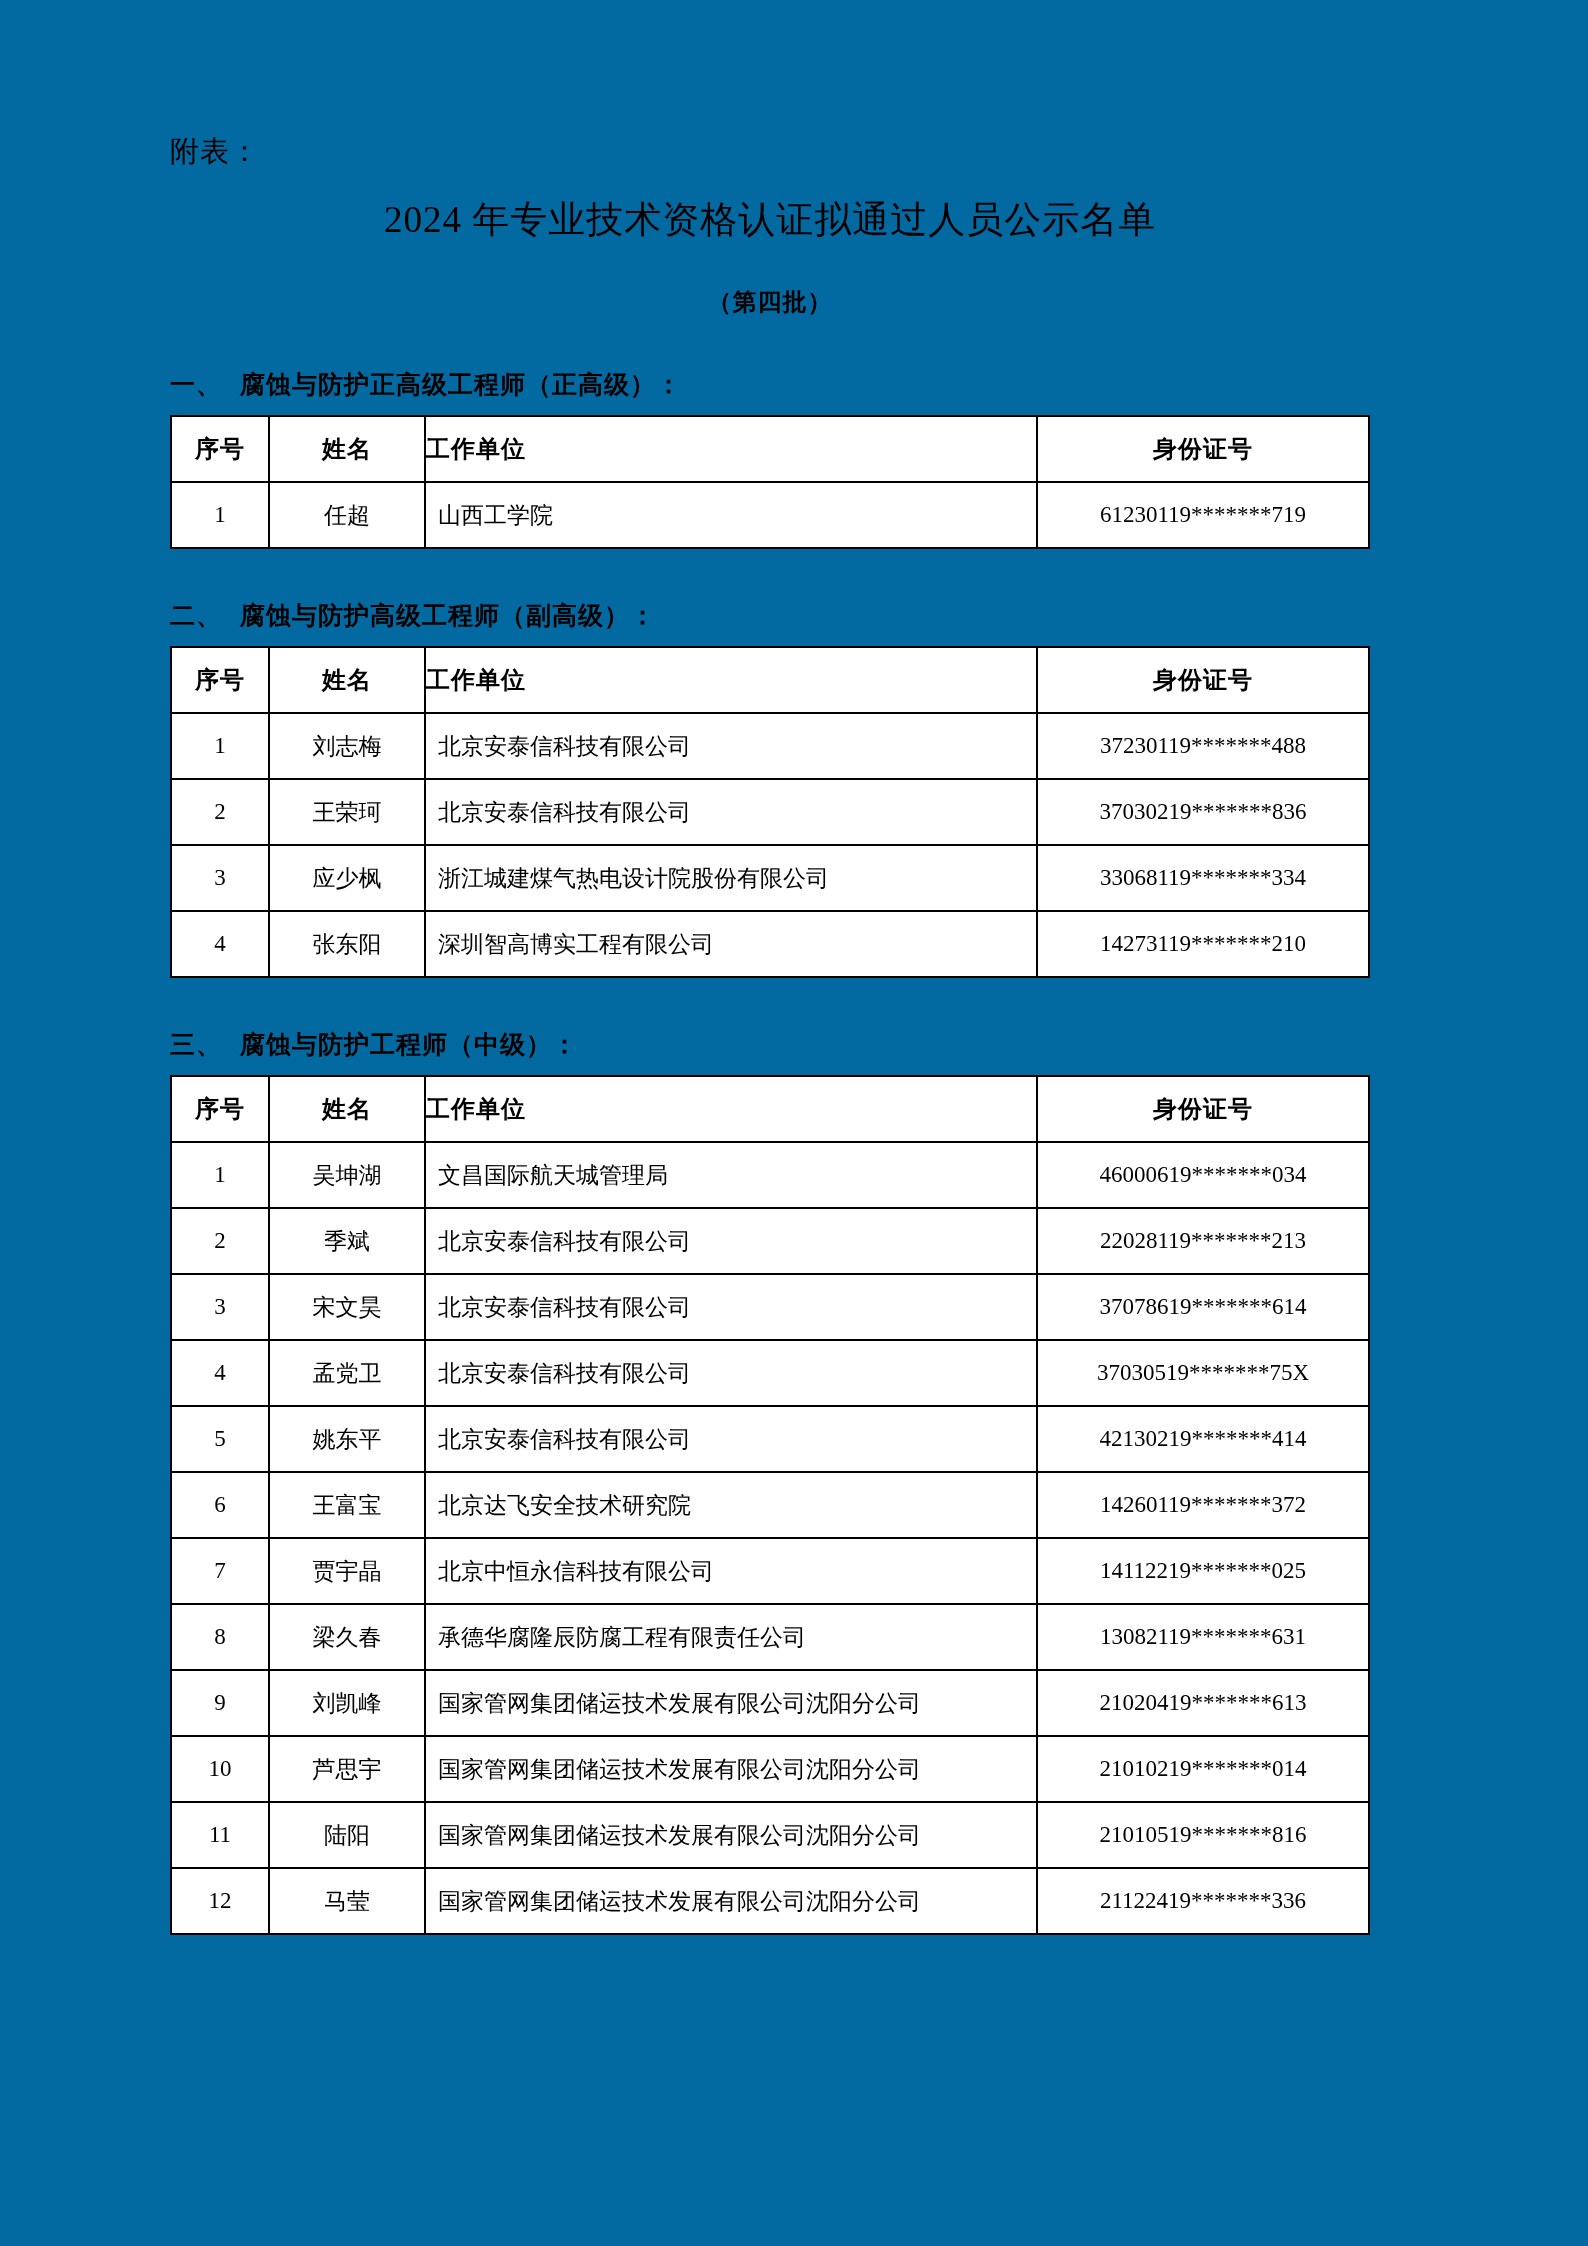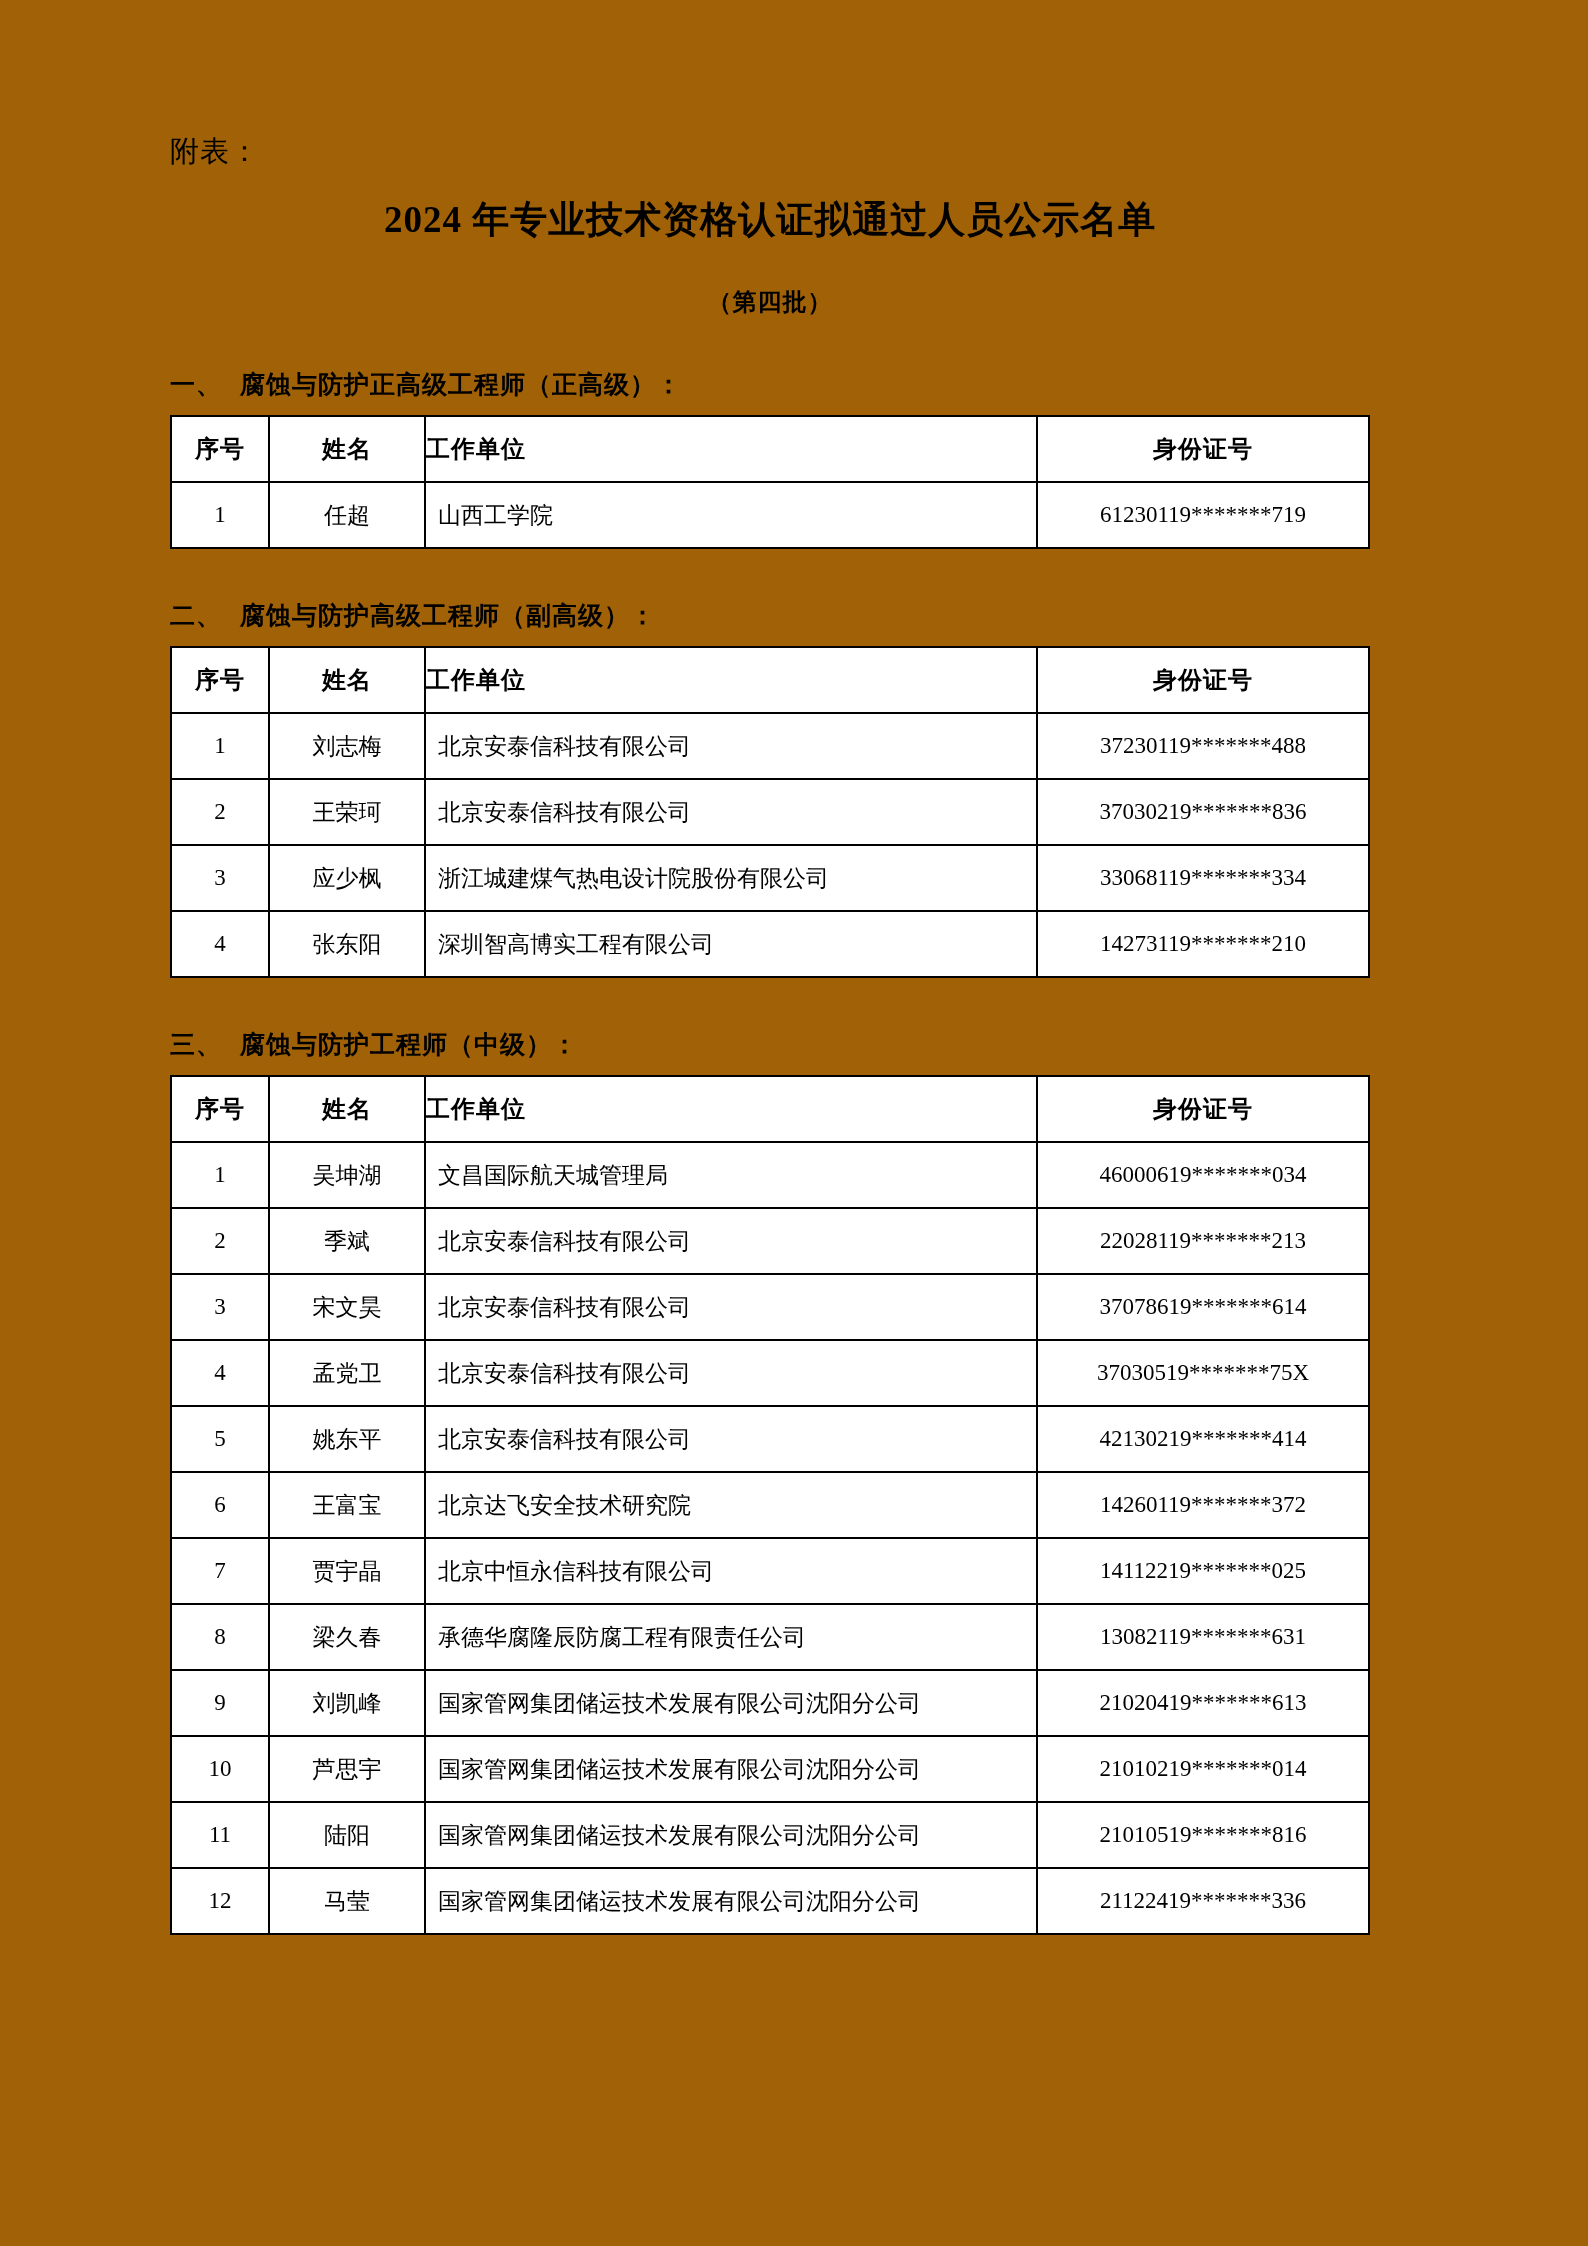--- a/index.html
+++ b/index.html
@@ -4,35 +4,35 @@
 <style>
   * { margin: 0; padding: 0; box-sizing: border-box; }
   html, body { background: #ffffff; }
   body {
     font-family: "Liberation Serif", "DejaVu Serif", serif;
     color: #000000;
   }
   .page {
     width: 1588px;
     height: 2246px;
-    background: #a16207;
+    background: #0369a1;
     margin: 0 auto;
     padding: 132px 218px 0 170px;
     position: relative;
     overflow: hidden;
   }
   .attachment {
     font-size: 29px;
     font-weight: normal;
     letter-spacing: 1px;
   }
   .doc-title {
     margin-top: 26px;
     font-size: 37px;
-    font-weight: bold;
+    font-weight: normal;
     text-align: center;
     letter-spacing: 1px;
     line-height: 1.2;
   }
   .doc-subtitle {
     margin-top: 44px;
     font-size: 24px;
     font-weight: bold;
     text-align: center;
     letter-spacing: 1px;

